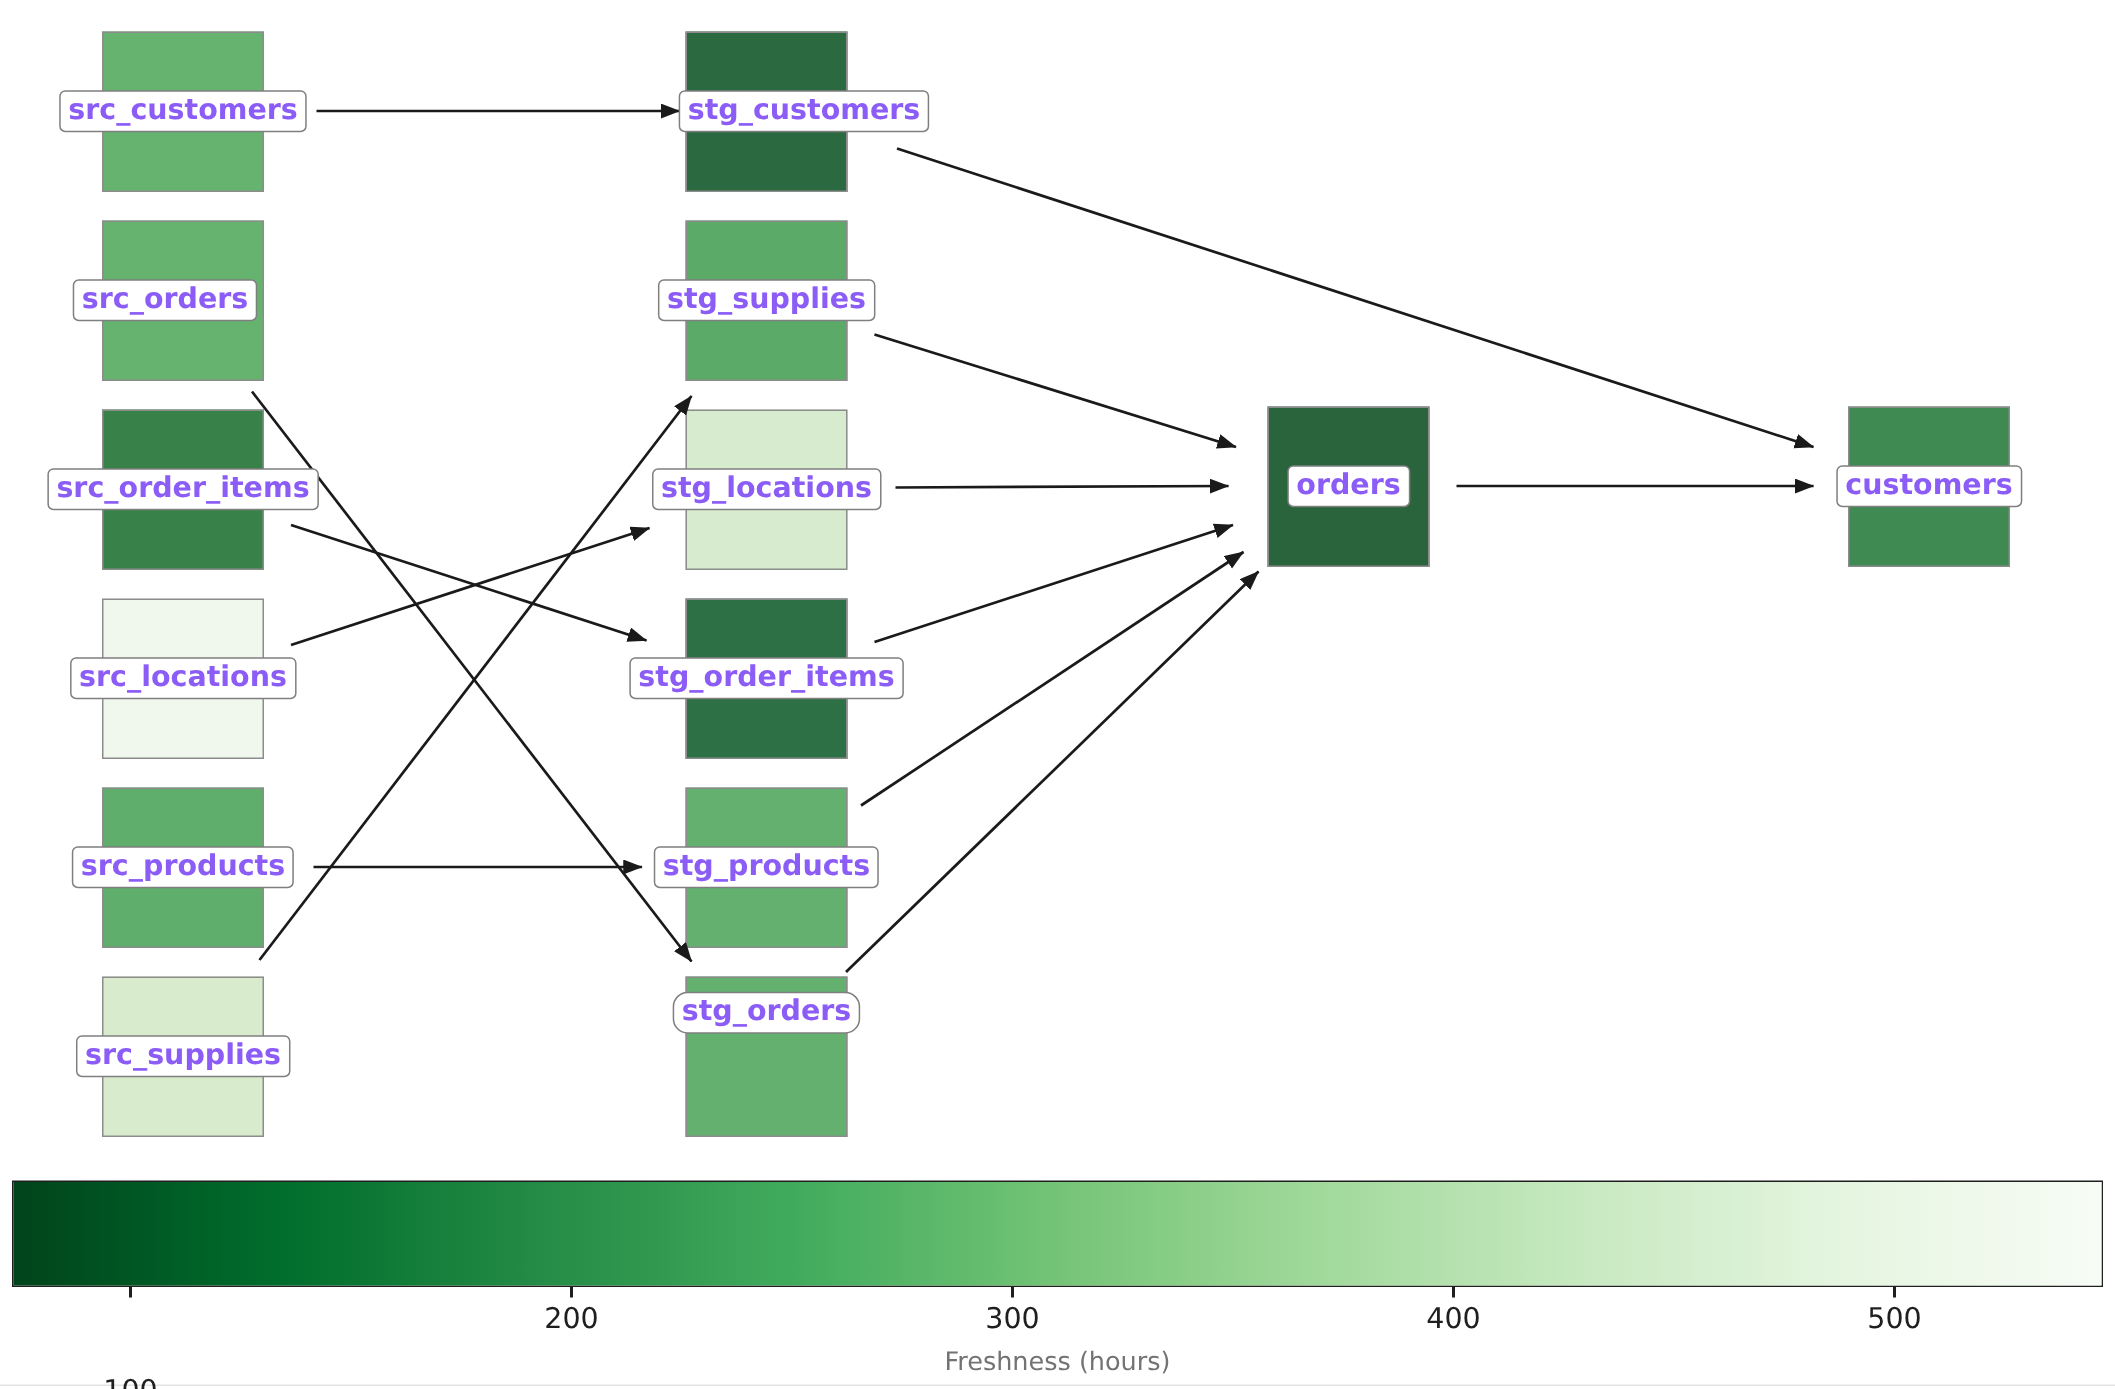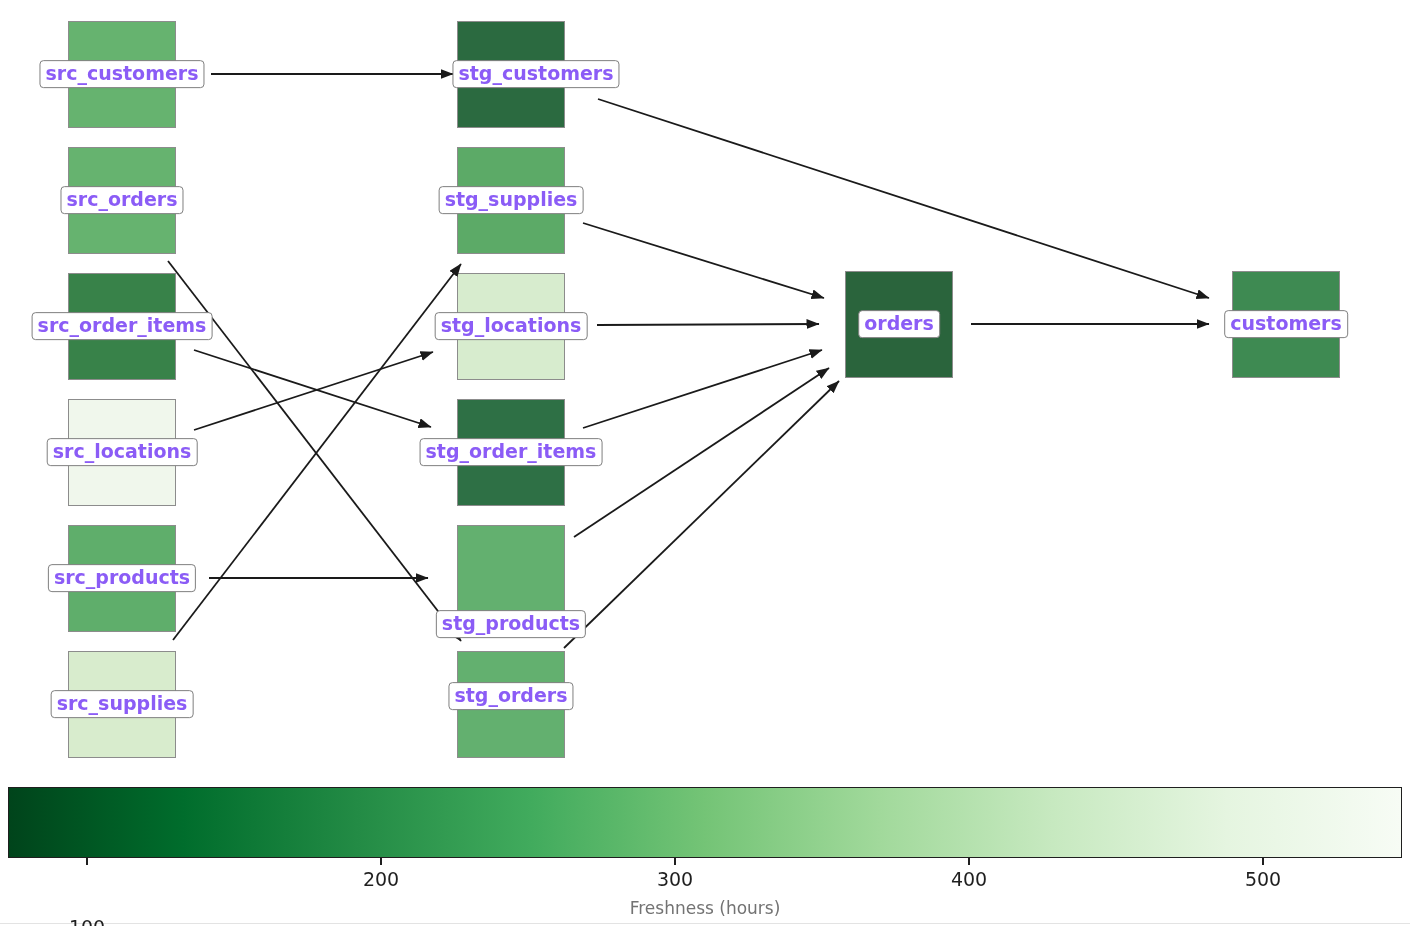--- a/index.html
+++ b/index.html
@@ -63,41 +63,41 @@
         <line x1="574" y1="537" x2="829" y2="368" stroke="#1a1a1a" stroke-width="1.8" marker-end="url(#ah)"></line>
         <line x1="564" y1="648" x2="839" y2="381" stroke="#1a1a1a" stroke-width="1.8" marker-end="url(#ah)"></line>
         <line x1="971" y1="324" x2="1209" y2="324" stroke="#1a1a1a" stroke-width="1.8" marker-end="url(#ah)"></line>
       </g>
   </svg>
 
   <div id="nodes">
       <div class="node-box" style="left: 68px; top: 20.5px; background: rgb(102, 179, 111);"></div>
       <div class="node-label" style="left: 122px; top: 74px;">src_customers</div>
       <div class="node-box" style="left: 68px; top: 146.5px; background: rgb(102, 179, 111);"></div>
-      <div class="node-label" style="left: 122px; top: 200px;">src_orders</div>
+      <div class="node-label" style="left: 110px; top: 200px;">src_orders</div>
       <div class="node-box" style="left: 68px; top: 272.5px; background: rgb(56, 130, 73);"></div>
       <div class="node-label" style="left: 122px; top: 326px;">src_order_items</div>
       <div class="node-box" style="left: 68px; top: 398.5px; background: rgb(240, 247, 236);"></div>
       <div class="node-label" style="left: 122px; top: 452px;">src_locations</div>
       <div class="node-box" style="left: 68px; top: 524.5px; background: rgb(95, 174, 107);"></div>
       <div class="node-label" style="left: 122px; top: 578px;">src_products</div>
       <div class="node-box" style="left: 68px; top: 650.5px; background: rgb(216, 236, 205);"></div>
       <div class="node-label" style="left: 122px; top: 704px;">src_supplies</div>
       <div class="node-box" style="left: 457px; top: 20.5px; background: rgb(43, 106, 64);"></div>
       <div class="node-label" style="left: 511px; top: 74px; margin-left: 25px;">stg_customers</div>
       <div class="node-box" style="left: 457px; top: 146.5px; background: rgb(92, 170, 103);"></div>
       <div class="node-label" style="left: 511px; top: 200px;">stg_supplies</div>
       <div class="node-box" style="left: 457px; top: 272.5px; background: rgb(215, 236, 206);"></div>
       <div class="node-label" style="left: 511px; top: 326px;">stg_locations</div>
       <div class="node-box" style="left: 457px; top: 398.5px; background: rgb(46, 112, 69);"></div>
       <div class="node-label" style="left: 511px; top: 452px;">stg_order_items</div>
       <div class="node-box" style="left: 457px; top: 524.5px; background: rgb(99, 176, 111);"></div>
-      <div class="node-label" style="left: 511px; top: 578px; margin-top: 46px;">stg_products</div>
+      <div class="node-label" style="left: 511px; top: 578px;">stg_products</div>
       <div class="node-box" style="left: 457px; top: 650.5px; background: rgb(99, 176, 111);"></div>
-      <div class="node-label" style="left: 511px; top: 696px;">stg_orders</div>
+      <div class="node-label" style="left: 511px; top: 675px; border-radius: 10px;">stg_orders</div>
       <div class="node-box" style="left: 845px; top: 270.5px; background: rgb(42, 100, 60);"></div>
       <div class="node-label" style="left: 899px; top: 324px;">orders</div>
       <div class="node-box" style="left: 1232px; top: 270.5px; background: rgb(62, 138, 82);"></div>
       <div class="node-label" style="left: 1286px; top: 324px;">customers</div>
     </div>
 
   <div class="colorbar">
     <div id="cb-grad" style="width: 100%; height: 100%; background: linear-gradient(90deg, rgb(0, 68, 27), rgb(0, 109, 44), rgb(35, 139, 69), rgb(65, 171, 93), rgb(116, 196, 118), rgb(161, 217, 155), rgb(199, 233, 192), rgb(229, 245, 224), rgb(247, 252, 245));"></div>
   </div>
   <div id="cb-ticks">

